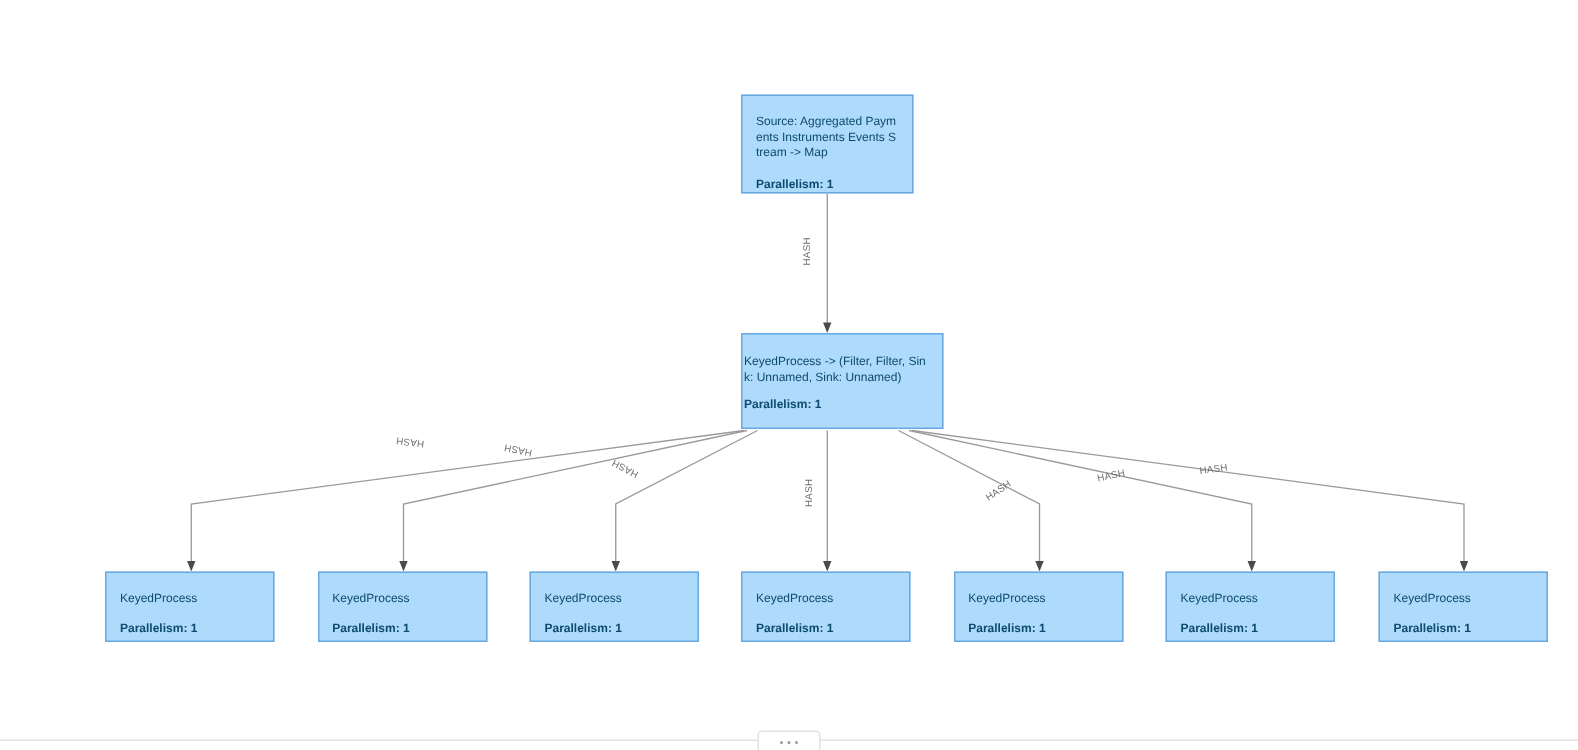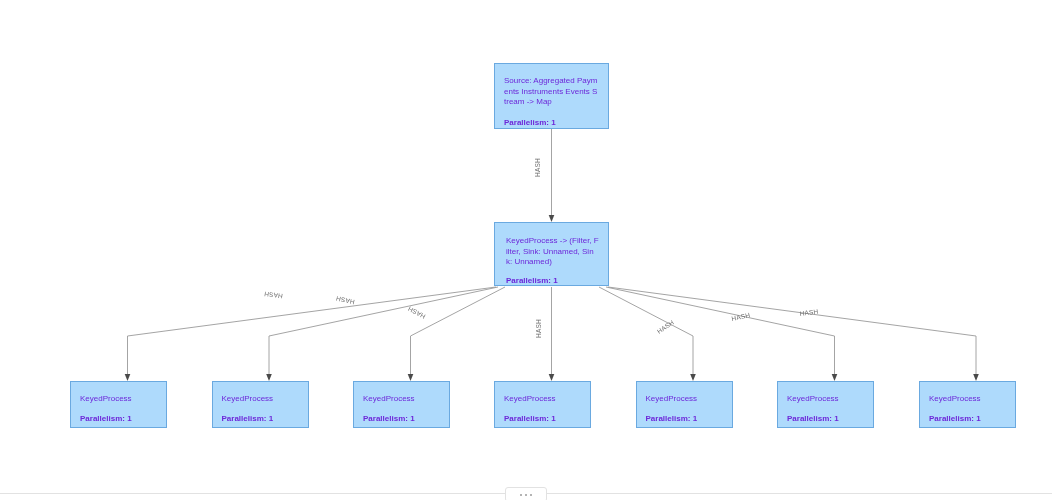--- a/index.html
+++ b/index.html
@@ -47,21 +47,21 @@
     font-size: 6.5px;
     fill: #6e6e6e;
     letter-spacing: 0.2px;
   }
 
   .node {
     position: absolute;
     box-sizing: border-box;
     background: #aedafc;
     border: 1px solid #6aa9e0;
-    color: #6d28d9;
+    color: #0c4a6e;
   }
 
   .node-title {
     font-size: 8px;
     line-height: 10.5px;
     text-align: left;
     word-break: break-all;
   }
 
   .node-parallelism {
@@ -79,32 +79,32 @@
     padding: 12px 9px 0 9px;
   }
   #node-source .node-parallelism {
     margin-top: 10px;
   }
 
   
   #node-keyedprocess-sinks {
     left: 494px;
     top: 222px;
-    width: 115px;
+    width: 135px;
     height: 64px;
-    padding: 13px 9px 0 11px;
+    padding: 13px 9px 0 1px;
   }
   #node-keyedprocess-sinks .node-parallelism {
     margin-top: 8px;
   }
 
   
   .node-leaf {
     top: 381px;
-    width: 97px;
+    width: 113px;
     height: 47px;
     padding: 12px 9px 0 9px;
   }
   .node-leaf .node-parallelism {
     margin-top: 9px;
   }
 
   
   #bottom-splitter {
     position: absolute;

